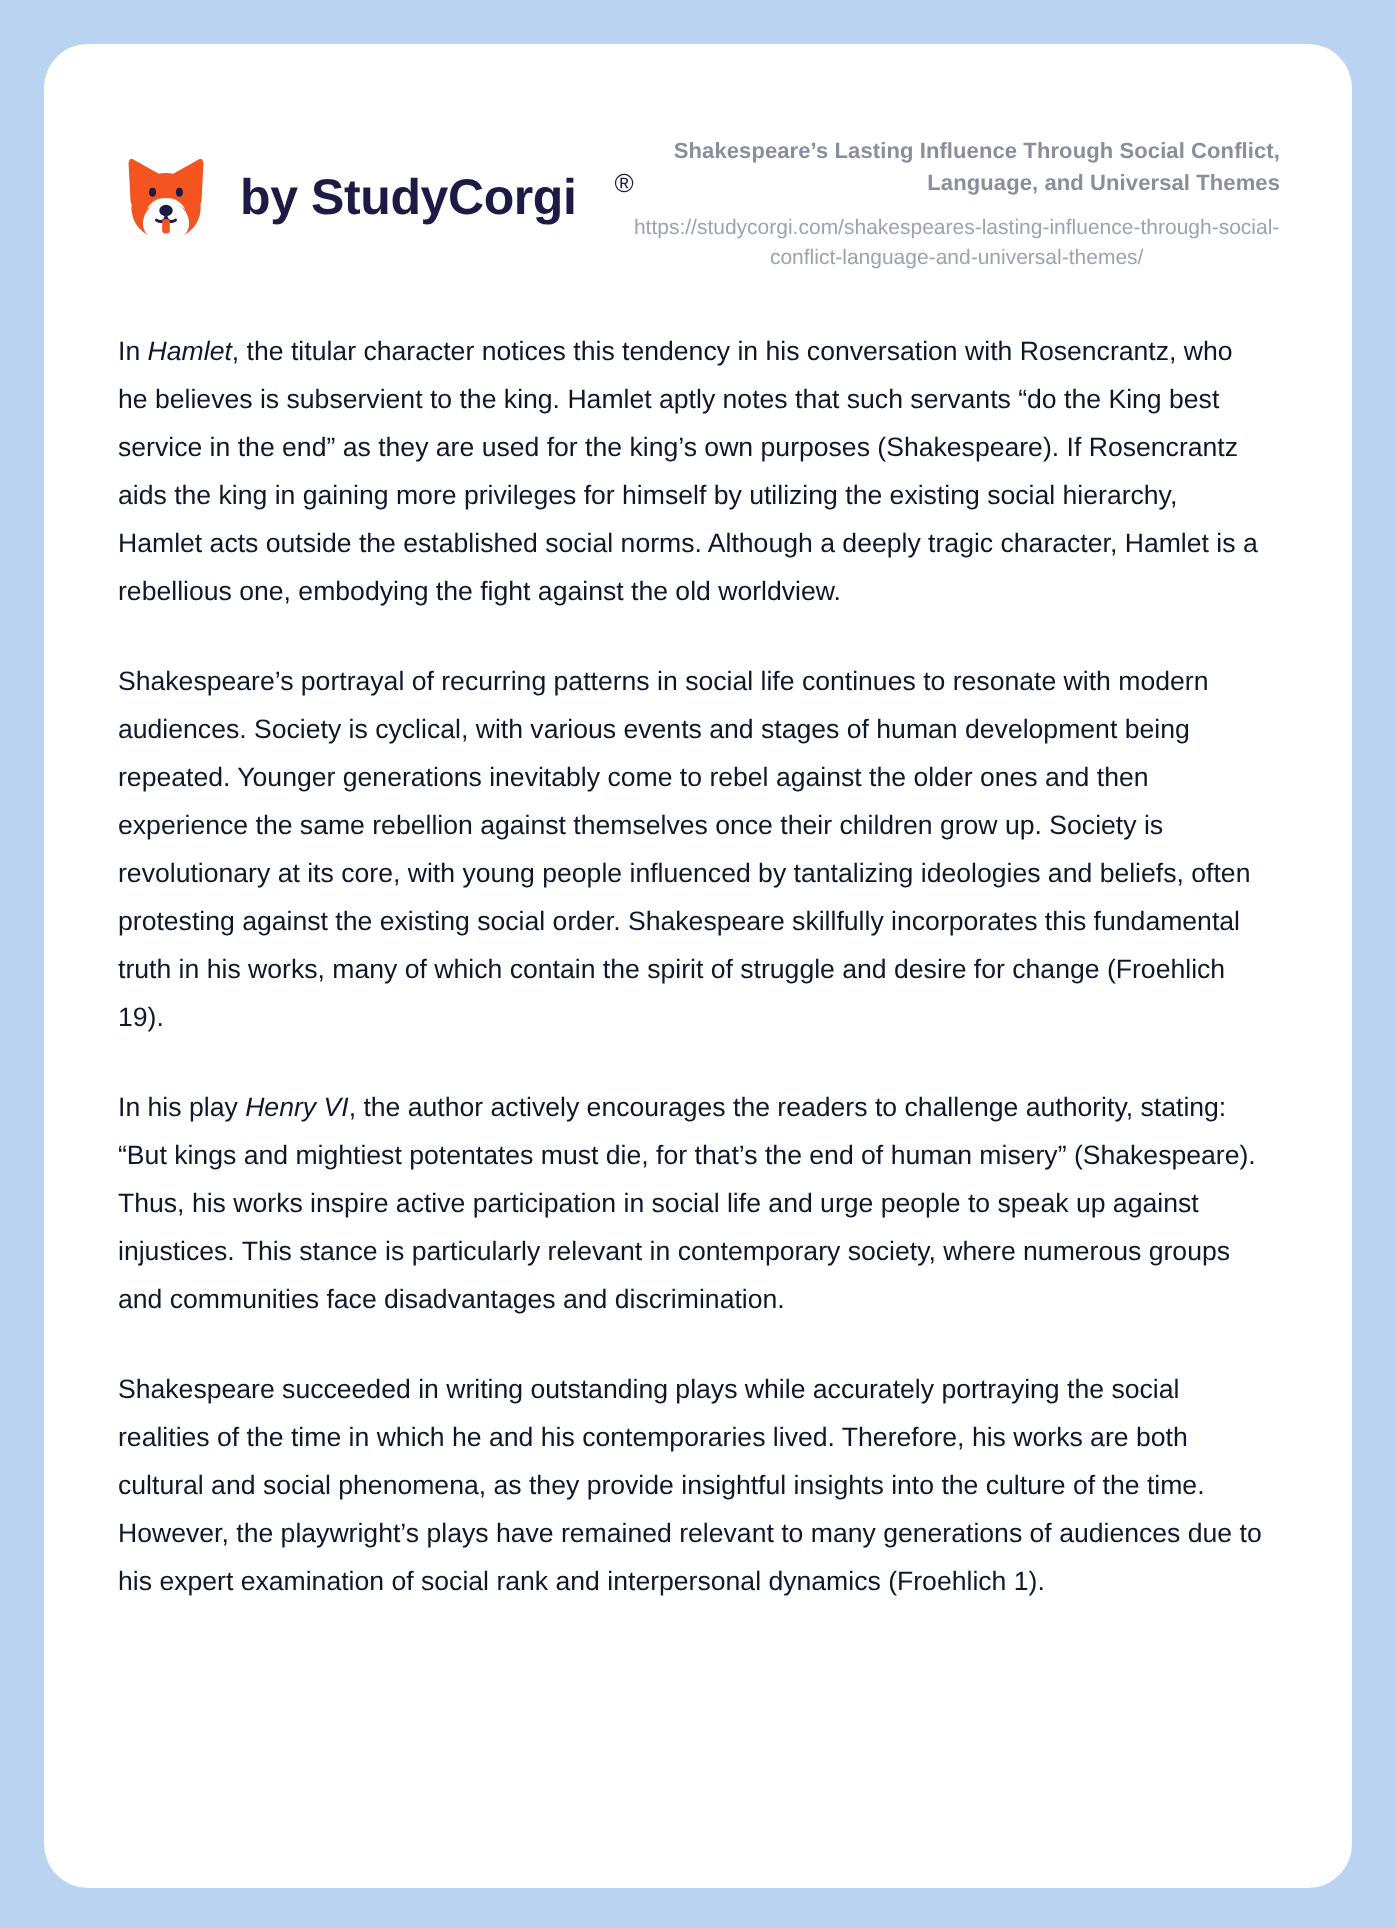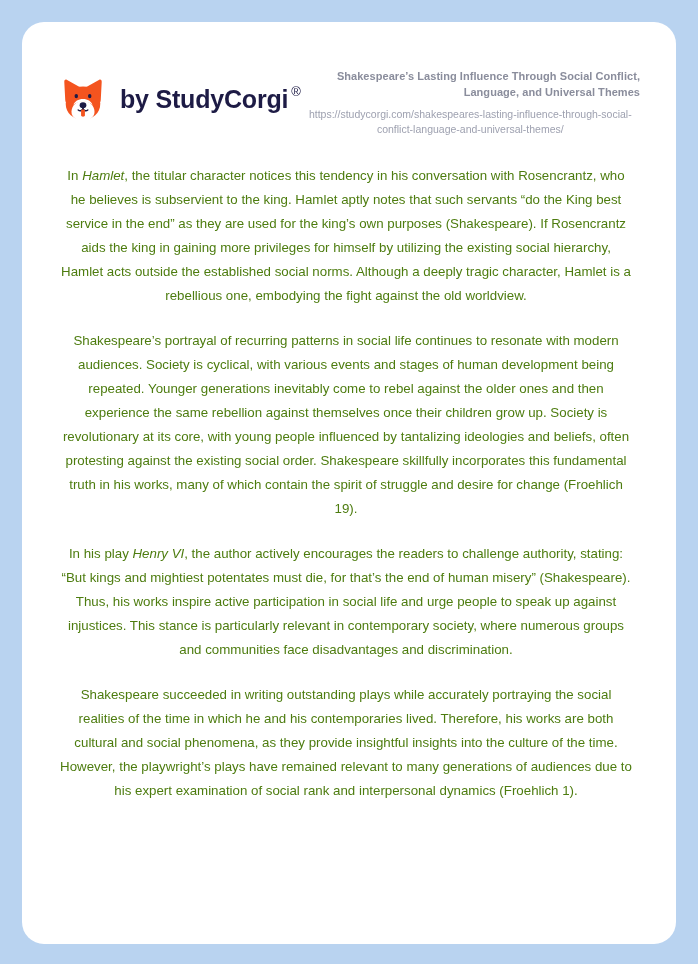--- a/index.html
+++ b/index.html
@@ -51,20 +51,21 @@
 
   .wordmark {
     display: flex;
     align-items: flex-start;
     font-size: 25px;
     font-weight: bold;
     color: #1d1b45;
     letter-spacing: -0.2px;
     line-height: 1;
     white-space: nowrap;
+    gap: 16px;
   }
 
   .wordmark .reg {
     font-size: 13px;
     font-weight: normal;
     margin-left: 3px;
     margin-top: -2px;
     color: #1d1b45;
   }
 
@@ -92,23 +93,23 @@
   }
 
   
   .doc-body {
     padding: 27px 43px 0 37px;
   }
 
   .doc-body p {
     font-size: 13.3px;
     line-height: 24px;
-    color: #4d7c0f;
+    color: #0f172a;
     margin-bottom: 21px;
-    text-align: center;
+    text-align: left;
   }
 
   .doc-body p:last-child { margin-bottom: 0; }
 
   .doc-body em { font-style: italic; }
 </style>
 </head>
 <body>
 
 <div class="page-card">

